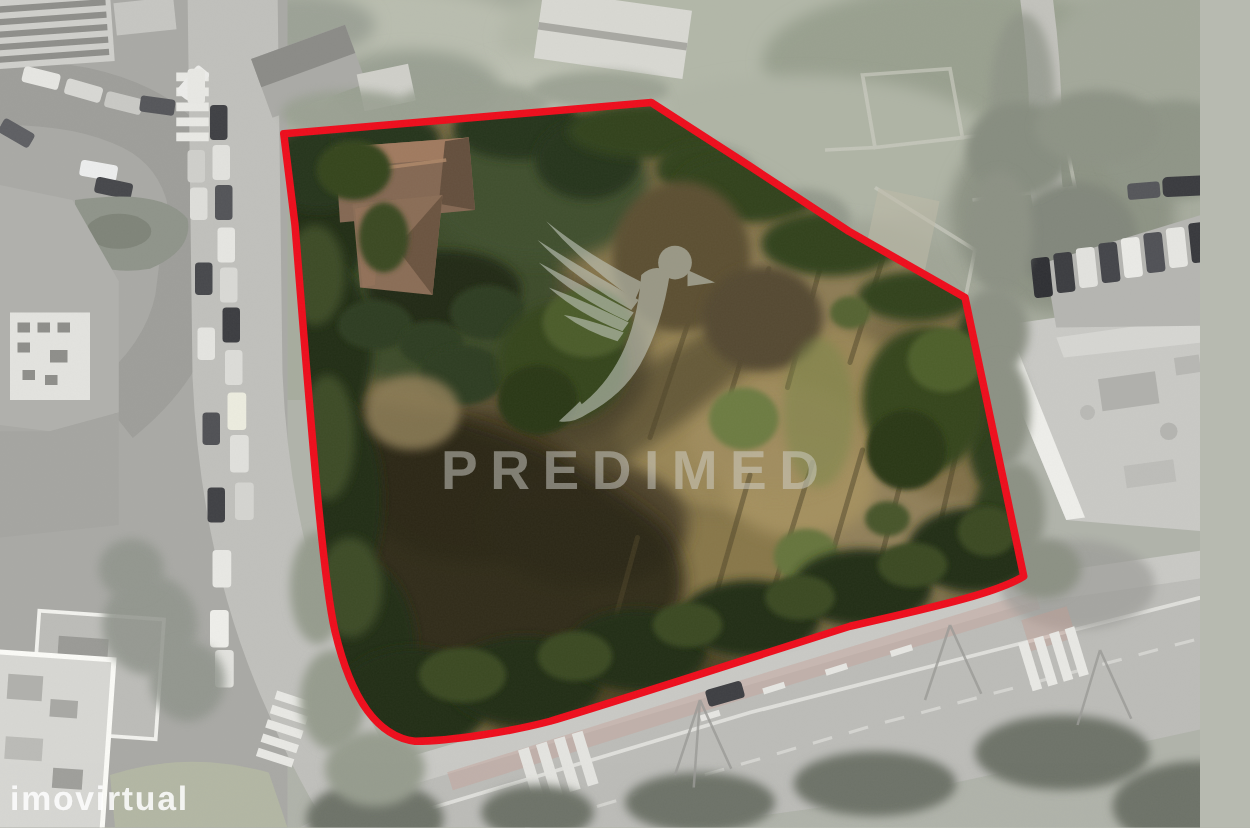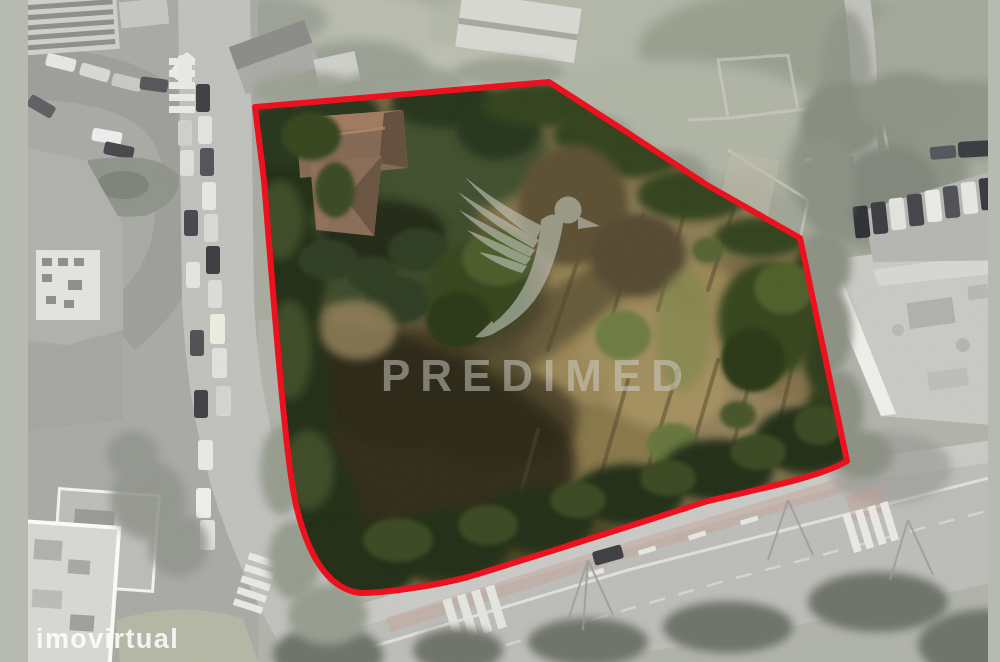--- a/index.html
+++ b/index.html
@@ -1,17 +1,17 @@
 <!DOCTYPE html>
 <html><head>
 <meta charset="utf-8">
 <style>
   html,body{margin:0;padding:0;background:#b7bab0;}
   .stage{position:relative;width:960px;height:662px;overflow:hidden;
-    font-family:"Liberation Sans", sans-serif;margin-left:28px;}
+    font-family:"Liberation Sans", sans-serif;}
   svg{display:block;}
 </style>
 </head>
 <body>
 <div class="stage">
 <svg width="1000" height="662" viewBox="0 0 1000 662" xmlns="http://www.w3.org/2000/svg">
 <defs>
   <clipPath id="plot">
     <path d="M 227,107 L 521,82 L 600,133 L 679,185 L 772,238 L 819,461
              C 800,473 760,483 680,501 C 620,520 500,559 440,577

